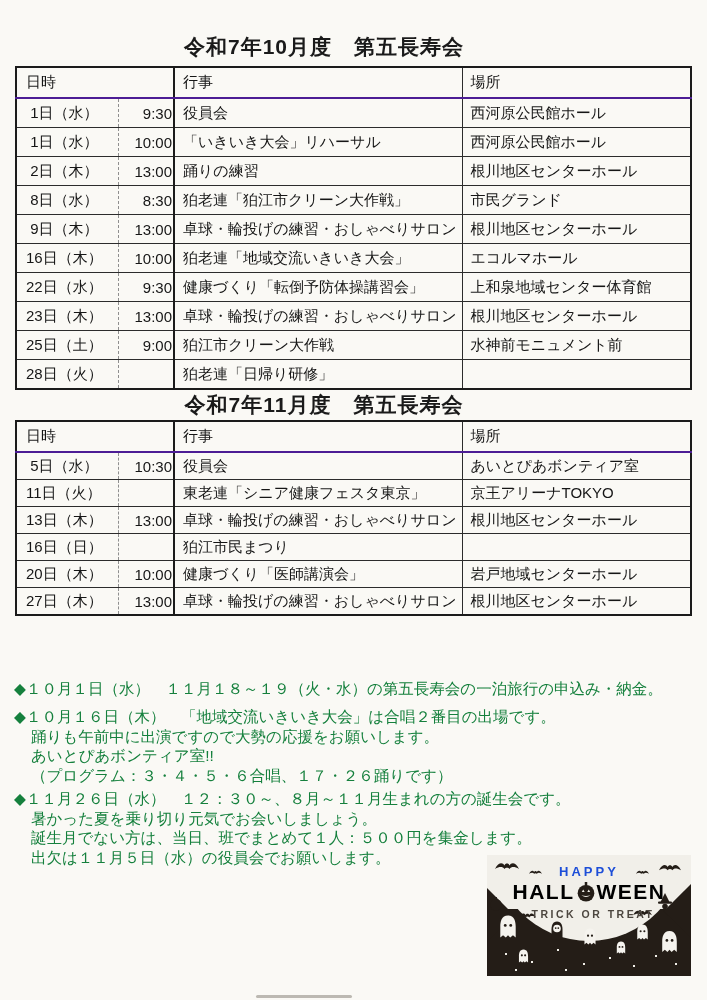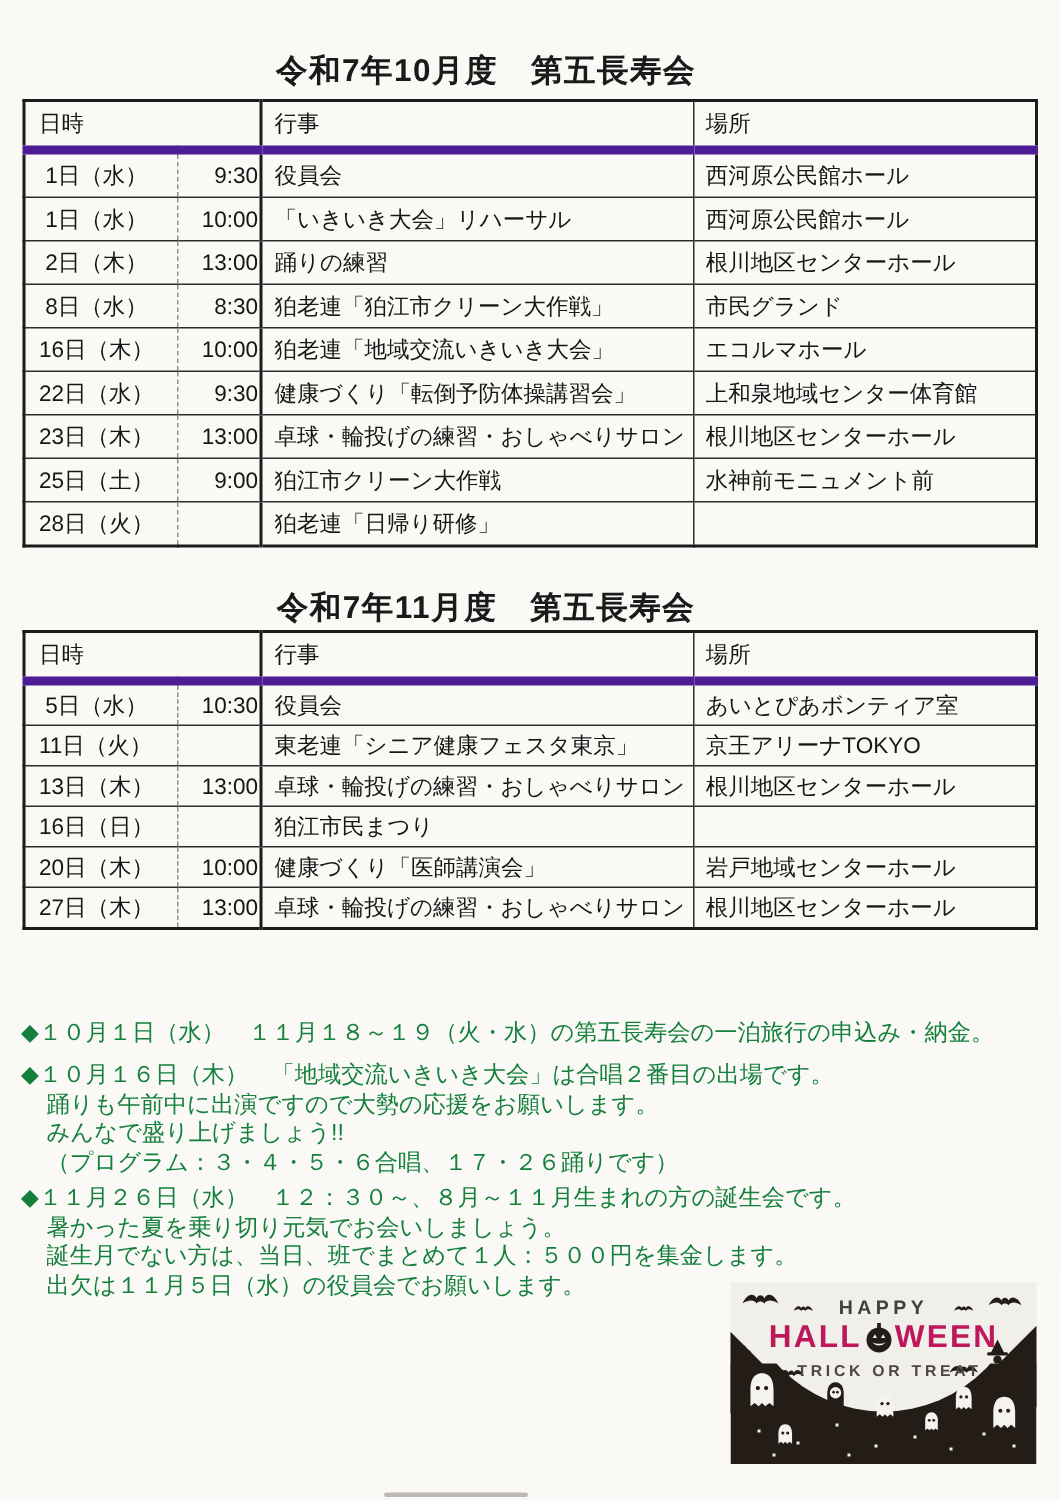--- a/index.html
+++ b/index.html
@@ -23,21 +23,21 @@
   }
   #table1{top:66px;}
   #table2{top:420px;}
   .sched col.c1{width:102px;}
   .sched col.c2{width:56px;}
   .sched col.c3{width:288px;}
   .sched th,.sched td{
     border-top:1px solid #2c2c2c;border-bottom:1px solid #2c2c2c;
     padding:0;font-weight:normal;vertical-align:middle;overflow:hidden;
   }
-  .sched th{border-bottom:6px solid #4c1d95;text-align:left;height:29px;}
+  .sched th{border-bottom:2px solid #4c1d95;text-align:left;height:29px;}
   th.h-datetime{padding-left:9px;border-right:2px solid #1b1b1b;}
   th.h-event,{padding-left:8px;}
   th.h-event{padding-left:8px;border-right:1px solid #2c2c2c;}
   th.h-place{padding-left:8px;}
   #table1 td{height:28px;}
   #table2 td{height:26px;}
   td.c-date{border-right:1px dashed #8f8f8f;padding-left:9px;white-space:pre;}
   td.c-date-span{border-right:2px solid #1b1b1b;padding-left:9px;white-space:pre;}
   td.c-time{border-right:2px solid #1b1b1b;text-align:right;padding-right:1px;}
   td.c-event{border-right:1px solid #2c2c2c;padding-left:8px;}
@@ -55,23 +55,23 @@
   .hw-ground{position:absolute;left:0;top:54px;width:204px;height:67px;background:#241d17;}
   .hw-hill{position:absolute;width:44px;height:44px;background:#241d17;transform:rotate(45deg);}
   .hw-hill.left{left:-26px;top:38px;}
   .hw-hill.right{right:-26px;top:34px;}
   .hw-moon{position:absolute;left:5px;top:-112px;width:194px;height:198px;border-radius:50%;background:#f1efe9;}
   .hw-stars{position:absolute;left:18px;top:98px;width:2px;height:2px;background:#f1efe9;
     box-shadow:26px 8px #f1efe9,52px -4px #f1efe9,78px 10px #f1efe9,104px 4px #f1efe9,
                128px 12px #f1efe9,150px 2px #f1efe9,170px 10px #f1efe9,60px 16px #f1efe9,
                10px 16px #f1efe9,118px -8px #f1efe9,160px -10px #f1efe9;}
   .hw-happy{position:absolute;left:0;top:9px;width:100%;display:flex;align-items:center;justify-content:center;gap:17px;
-    font-size:13px;font-weight:bold;letter-spacing:3px;color:#404040;}
+    font-size:13px;font-weight:bold;letter-spacing:3px;color:#1d4ed8;}
   .hw-hallo{position:absolute;left:0;top:25px;width:100%;display:flex;align-items:center;justify-content:center;
-    font-size:21px;font-weight:bold;letter-spacing:1.5px;color:#be185d;}
+    font-size:21px;font-weight:bold;letter-spacing:1.5px;color:#000000;}
   .hw-trick{position:absolute;left:4px;top:53px;width:100%;text-align:center;
     font-size:10.5px;font-weight:bold;letter-spacing:2.5px;color:#4c463f;}
   .hw .abs{position:absolute;}
   .artifact{position:absolute;left:256px;top:995px;width:96px;height:3px;background:#bcb9b2;border-radius:2px;}
 </style>
 </head>
 <body>
 
 <div class="page">
 
@@ -108,20 +108,26 @@
       <td class="c-event">踊りの練習</td>
       <td class="c-place">根川地区センターホール</td>
     </tr>
     <tr>
       <td class="c-date"> 8日（水）</td>
       <td class="c-time">8:30</td>
       <td class="c-event">狛老連「狛江市クリーン大作戦」</td>
       <td class="c-place">市民グランド</td>
     </tr>
     <tr>
+      <td class="c-date"> 9日（木）</td>
+      <td class="c-time">13:00</td>
+      <td class="c-event">卓球・輪投げの練習・おしゃべりサロン</td>
+      <td class="c-place">根川地区センターホール</td>
+    </tr>
+    <tr>
       <td class="c-date">16日（木）</td>
       <td class="c-time">10:00</td>
       <td class="c-event">狛老連「地域交流いきいき大会」</td>
       <td class="c-place">エコルマホール</td>
     </tr>
     <tr>
       <td class="c-date">22日（水）</td>
       <td class="c-time">9:30</td>
       <td class="c-event">健康づくり「転倒予防体操講習会」</td>
       <td class="c-place">上和泉地域センター体育館</td>
@@ -201,21 +207,21 @@
   </tbody>
     </table>
 
   <div class="note" id="note1">
     <div class="note-line">◆１０月１日（水）　１１月１８～１９（火・水）の第五長寿会の一泊旅行の申込み・納金。</div>
   </div>
 
   <div class="note" id="note2">
     <div class="note-line">◆１０月１６日（木）　「地域交流いきいき大会」は合唱２番目の出場です。</div>
     <div class="note-line cont">踊りも午前中に出演ですので大勢の応援をお願いします。</div>
-    <div class="note-line cont">みんなで盛り上げましょう!!</div>
+    <div class="note-line cont">あいとぴあボンティア室!!</div>
     <div class="note-line cont">（プログラム：３・４・５・６合唱、１７・２６踊りです）</div>
   </div>
 
   <div class="note" id="note3">
     <div class="note-line">◆１１月２６日（水）　１２：３０～、８月～１１月生まれの方の誕生会です。</div>
     <div class="note-line cont">暑かった夏を乗り切り元気でお会いしましょう。</div>
     <div class="note-line cont">誕生月でない方は、当日、班でまとめて１人：５００円を集金します。</div>
     <div class="note-line cont">出欠は１１月５日（水）の役員会でお願いします。</div>
   </div>
 

